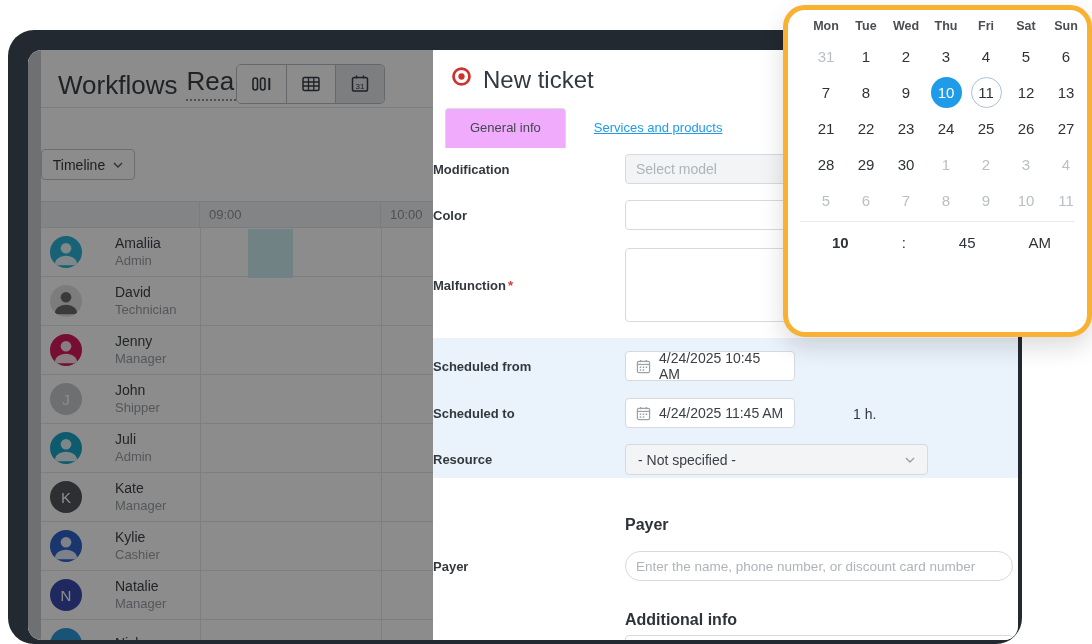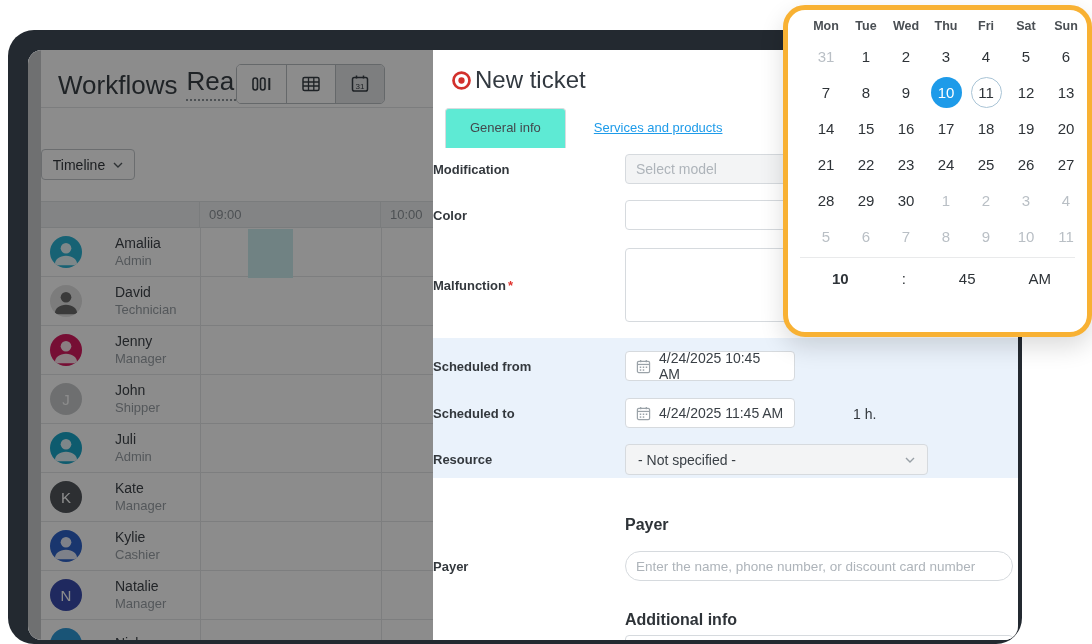--- a/index.html
+++ b/index.html
@@ -42,24 +42,24 @@
   .stext { margin-left:74px; line-height:1.25; }
   .sname { font-size:14px; color:#3f444a; }
   .srole { font-size:13px; color:#9aa0a6; }
 
   .event { position:absolute; left:220px; top:179px; width:45px; height:49px; background:var(--event); }
 
   .dim { position:absolute; inset:0; background:rgba(0,0,0,0.45); z-index:5; }
 
   
   .modal { position:absolute; left:405px; top:0; width:585px; height:590px; background:#fff; z-index:10; }
-  .m-head { position:absolute; left:18px; top:16px; display:flex; align-items:center; gap:3px; font-size:24px; color:#323940; }
+  .m-head { position:absolute; left:18px; top:16px; display:flex; align-items:flex-start; gap:11px; font-size:24px; color:#323940; }
   .tabs { position:absolute; left:12px; top:58px; height:40px; display:flex; align-items:flex-end; }
   .tab { font-size:13px; cursor:pointer; }
-  .tab.active { border:1px solid #d9dcdf; border-bottom:none; border-radius:4px 4px 0 0; background:#5eead4; height:40px; line-height:38px; padding:0 24px; color:#43484d; }
+  .tab.active { border:1px solid #d9dcdf; border-bottom:none; border-radius:4px 4px 0 0; background:#f0abfc; height:40px; line-height:38px; padding:0 24px; color:#43484d; }
   .tab.inactive { height:40px; line-height:40px; padding:0 28px; color:var(--accent);text-decoration:underline; }
 
   .flabel { position:absolute; left:0; width:177px; text-align:left; font-size:13px; font-weight:bold; color:#33383d; }
   .req { color:#e0342f; margin-left:2px; }
   .finput { position:absolute; left:192px; height:30px; border:1px solid #d6dade; border-radius:4px; background:#fff;
             font-size:14px; color:#3a4046; padding:0 10px; font-family:inherit; }
   input.finput::placeholder, textarea.finput::placeholder { color:#aeb4ba; opacity:1; }
   .gray { background:#f3f4f5; }
   .w-main { width:383px; }
 
@@ -384,43 +384,20 @@
           </div>
           <div class="day">
             <span class="num">12</span>
           </div>
           <div class="day">
             <span class="num">13</span>
           </div>
         </div>
         <div class="week">
           <div class="day">
-            <span class="num">14</span>
-          </div>
-          <div class="day">
-            <span class="num">15</span>
-          </div>
-          <div class="day">
-            <span class="num">16</span>
-          </div>
-          <div class="day">
-            <span class="num">17</span>
-          </div>
-          <div class="day">
-            <span class="num">18</span>
-          </div>
-          <div class="day">
-            <span class="num">19</span>
-          </div>
-          <div class="day">
-            <span class="num">20</span>
-          </div>
-        </div>
-        <div class="week">
-          <div class="day">
             <span class="num">21</span>
           </div>
           <div class="day">
             <span class="num">22</span>
           </div>
           <div class="day">
             <span class="num">23</span>
           </div>
           <div class="day">
             <span class="num">24</span>

